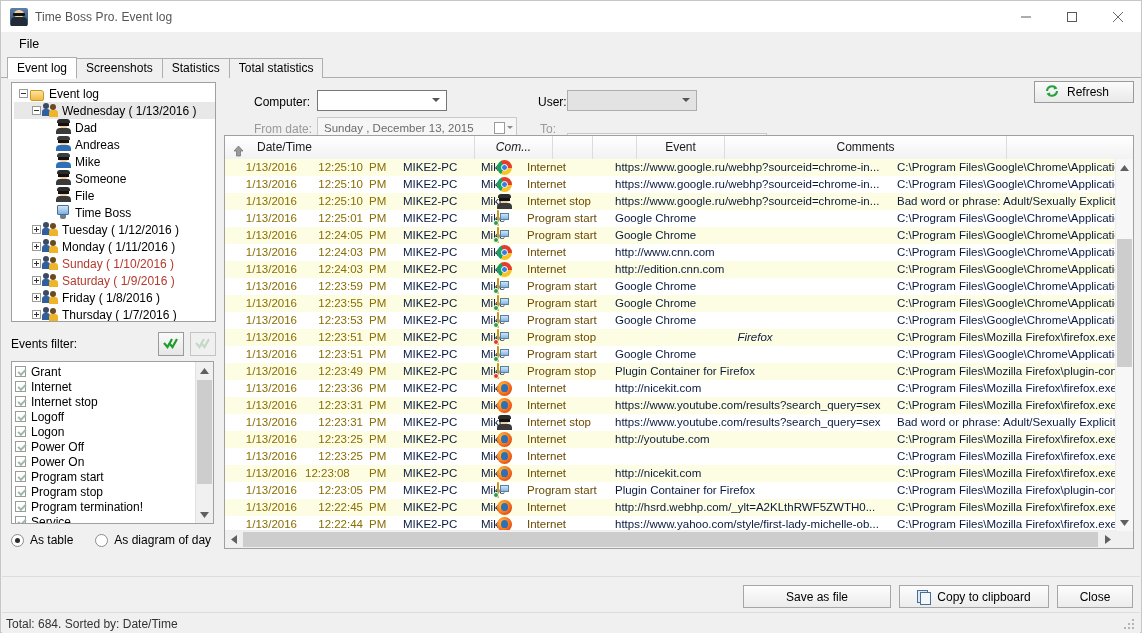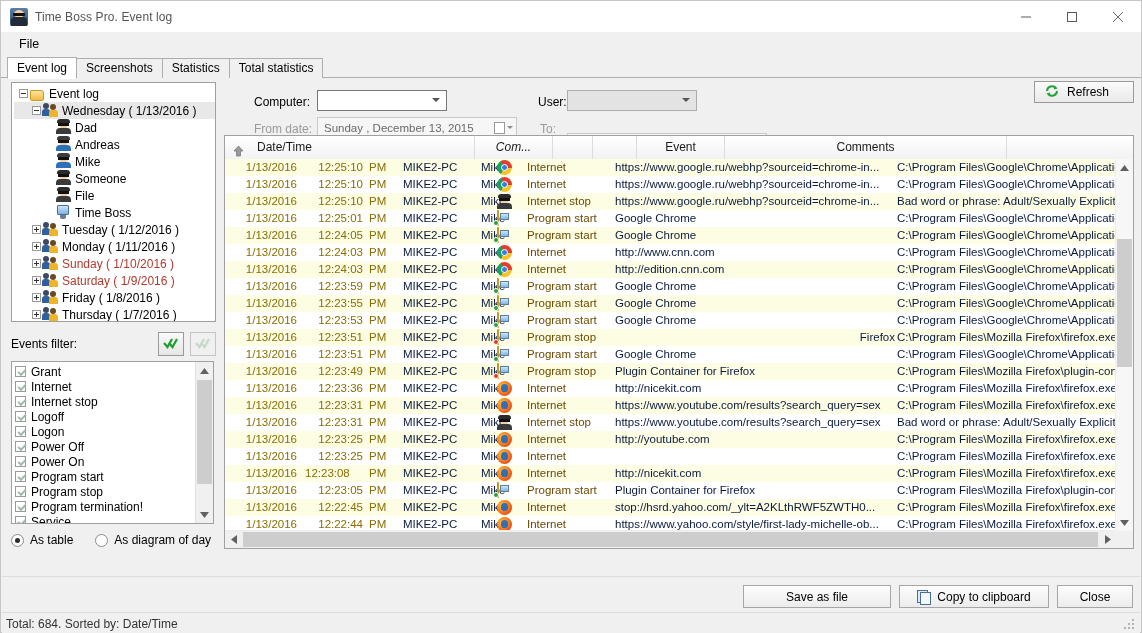--- a/index.html
+++ b/index.html
@@ -573,21 +573,21 @@
               <div class="gc c-txt" style="left: 672px; width: 250px; text-align: left;">C:\Program Files\Google\Chrome\Application\chro</div>
             </div>
             <div class="grow alt">
               <div class="gc c-date" style="left: 8px; width: 64px; text-align: right;">1/13/2016</div>
               <div class="gc c-date" style="left: 80px; width: 58px; text-align: right;">12:23:51</div>
               <div class="gc c-date" style="left: 144px; width: 24px; text-align: left;">PM</div>
               <div class="gc c-txt" style="left: 178px; width: 70px; text-align: left;">MIKE2-PC</div>
               <div class="gc c-txt" style="left: 256px; width: 44px; text-align: left;">Mike</div>
               <span class="ico16" style="left: 272px;"><span class="fldr"><span class="scr"></span><span class="dot red"></span></span></span>
               <div class="gc c-evt" style="left: 302px; width: 92px; text-align: left;">Program stop</div>
-              <div class="gc c-txt" style="left: 390px; width: 280px; text-align: right;">Firefox</div>
+              <div class="gc c-txt" style="left: 390px; width: 280px; text-align: center; font-style: italic;">Firefox</div>
               <div class="gc c-txt" style="left: 672px; width: 250px; text-align: left;">C:\Program Files\Mozilla Firefox\firefox.exe</div>
             </div>
             <div class="grow">
               <div class="gc c-date" style="left: 8px; width: 64px; text-align: right;">1/13/2016</div>
               <div class="gc c-date" style="left: 80px; width: 58px; text-align: right;">12:23:51</div>
               <div class="gc c-date" style="left: 144px; width: 24px; text-align: left;">PM</div>
               <div class="gc c-txt" style="left: 178px; width: 70px; text-align: left;">MIKE2-PC</div>
               <div class="gc c-txt" style="left: 256px; width: 44px; text-align: left;">Mike</div>
               <span class="ico16" style="left: 272px;"><span class="fldr"><span class="scr"></span><span class="dot"></span></span></span>
               <div class="gc c-evt" style="left: 302px; width: 92px; text-align: left;">Program start</div>
@@ -694,21 +694,21 @@
             <div class="grow alt">
               <div class="gc c-date" style="left: 8px; width: 64px; text-align: right;">1/13/2016</div>
               <div class="gc c-date" style="left: 80px; width: 58px; text-align: right;">12:22:45</div>
               <div class="gc c-date" style="left: 144px; width: 24px; text-align: left;">PM</div>
               <div class="gc c-txt" style="left: 178px; width: 70px; text-align: left;">MIKE2-PC</div>
               <div class="gc c-txt" style="left: 256px; width: 44px; text-align: left;">Mike</div>
               <span class="ico16" style="left: 272px;">
                 <span class="firefox" style="display:block;width:15px;height:15px;"></span>
               </span>
               <div class="gc c-evt" style="left: 302px; width: 92px; text-align: left;">Internet</div>
-              <div class="gc c-txt" style="left: 390px; width: 280px; text-align: left;">stop://hsrd.yahoo.com/_ylt=A2KLthRWF5ZWTH0...</div>
+              <div class="gc c-txt" style="left: 390px; width: 280px; text-align: left;">http://hsrd.webhp.com/_ylt=A2KLthRWF5ZWTH0...</div>
               <div class="gc c-txt" style="left: 672px; width: 250px; text-align: left;">C:\Program Files\Mozilla Firefox\firefox.exe</div>
             </div>
             <div class="grow">
               <div class="gc c-date" style="left: 8px; width: 64px; text-align: right;">1/13/2016</div>
               <div class="gc c-date" style="left: 80px; width: 58px; text-align: right;">12:22:44</div>
               <div class="gc c-date" style="left: 144px; width: 24px; text-align: left;">PM</div>
               <div class="gc c-txt" style="left: 178px; width: 70px; text-align: left;">MIKE2-PC</div>
               <div class="gc c-txt" style="left: 256px; width: 44px; text-align: left;">Mike</div>
               <span class="ico16" style="left: 272px;">
                 <span class="firefox" style="display:block;width:15px;height:15px;"></span>

